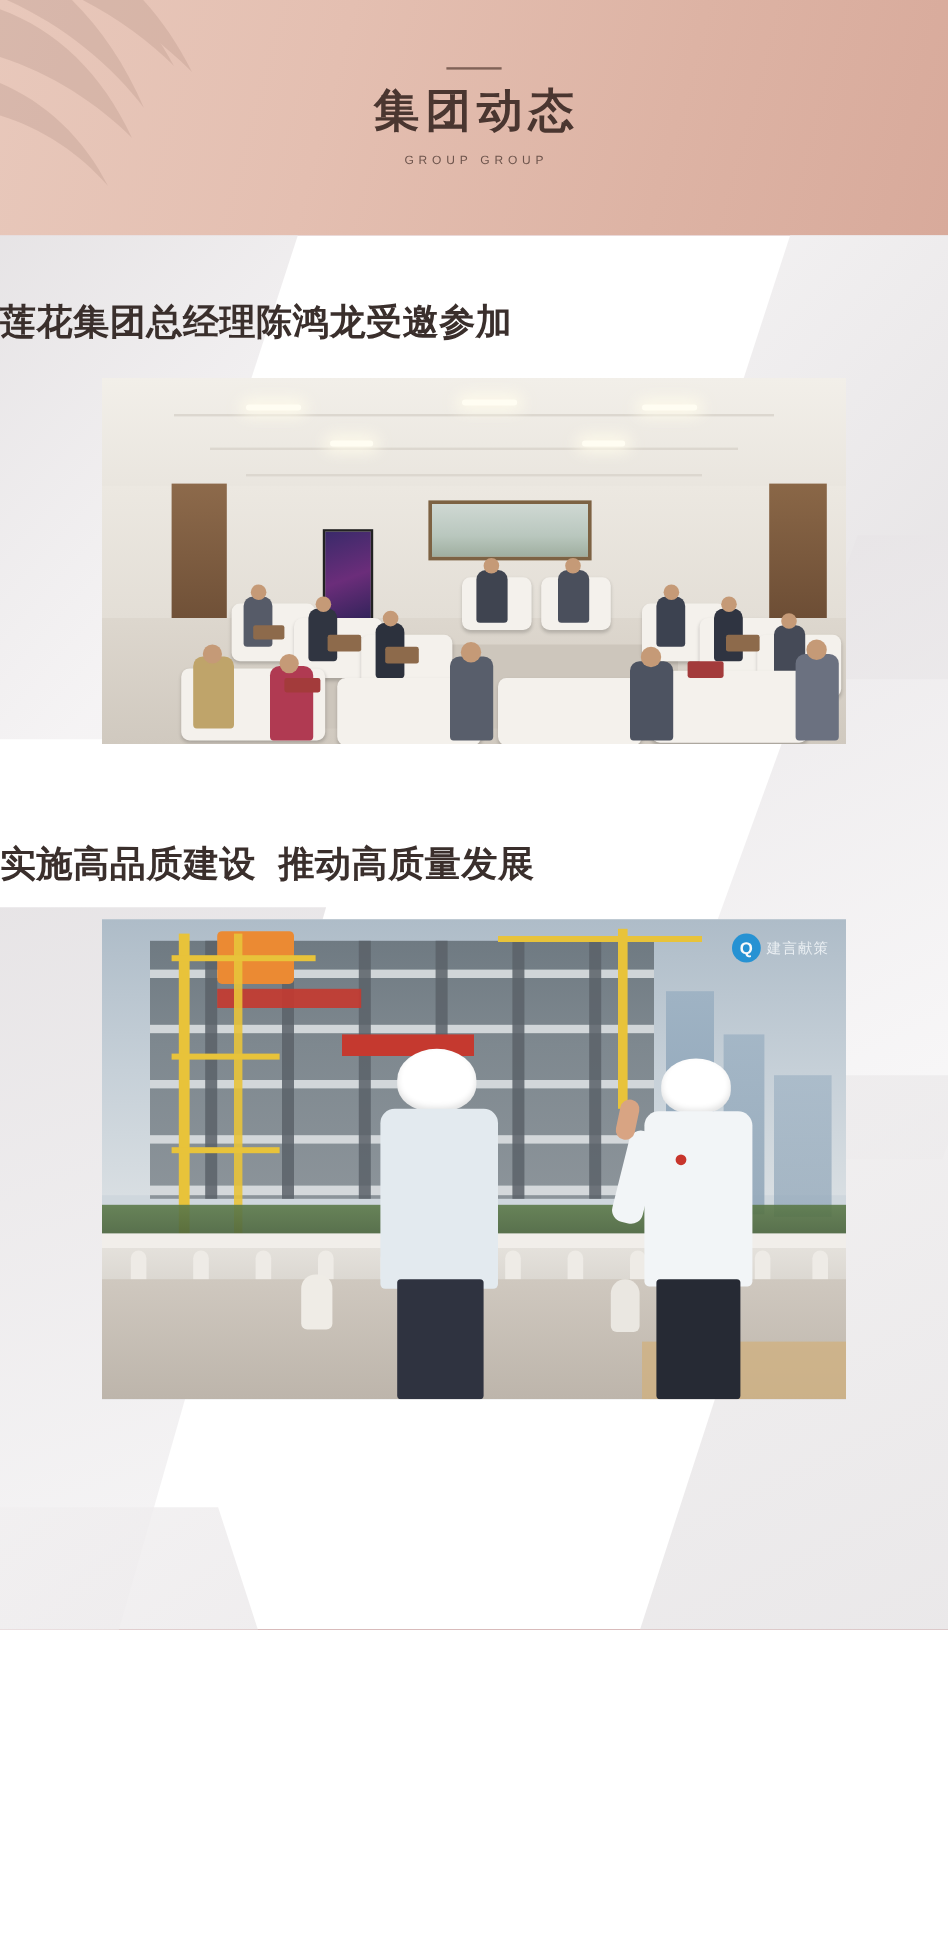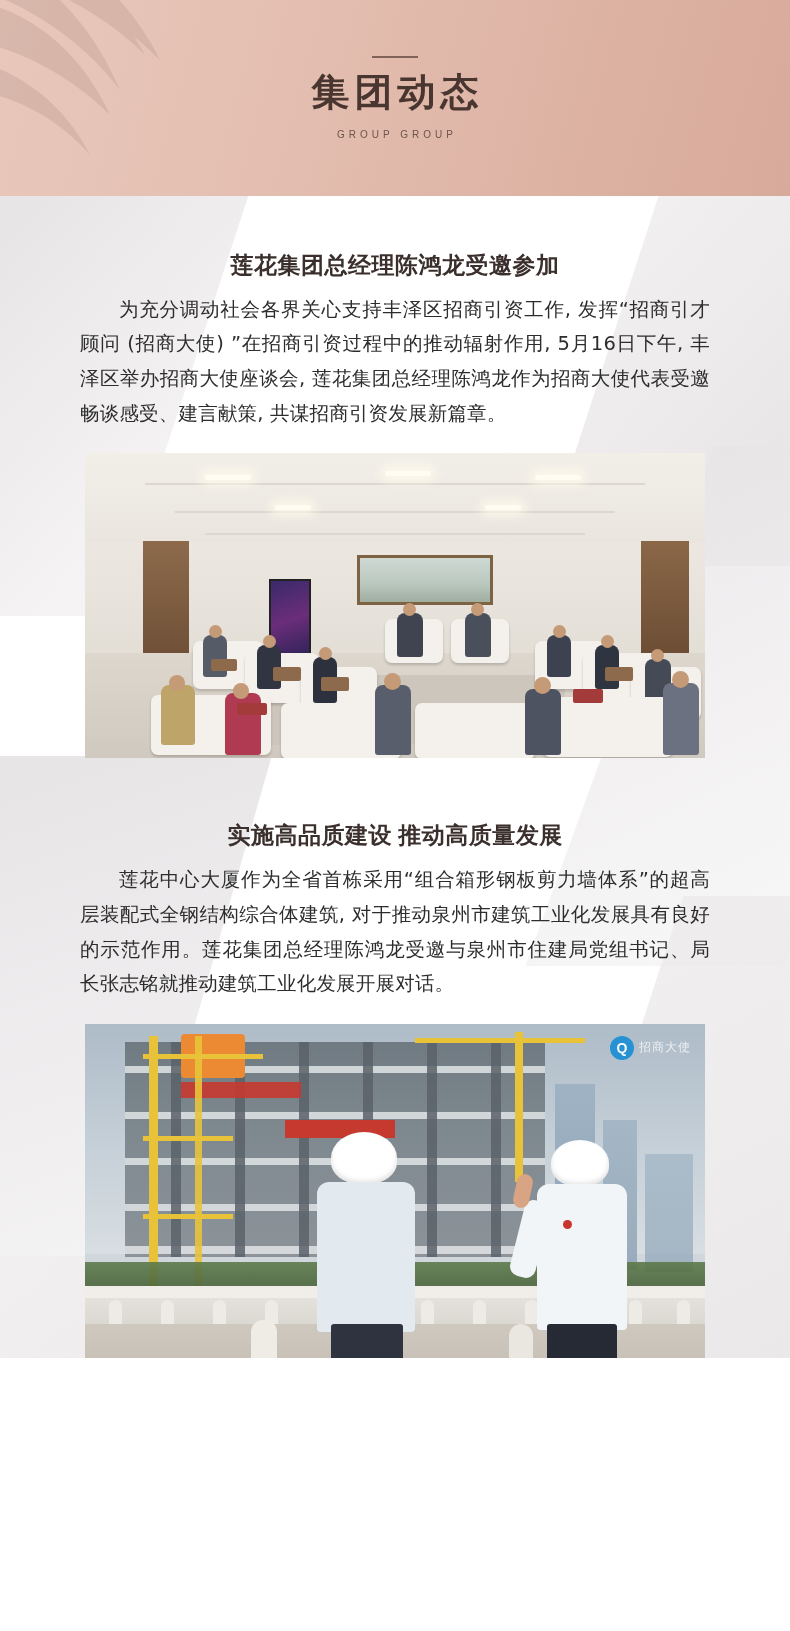--- a/index.html
+++ b/index.html
@@ -128,25 +128,24 @@
   .content {
     position: relative;
     z-index: 3;
   }
 
   
   .article {
     position: relative;
   }
   .article-title {
-    text-align: center;
-    font-family: Liberation Serif, serif;
+    font-family: Liberation Mono, monospace;
     font-weight: bold;
     color: #3a2f2c;
-    font-size: 23px;
+    font-size: 30px;
     line-height: 1.42;
     letter-spacing: 0.5px;
   }
   .article-title .ln {
     display: block;
   }
   .article-body {
     margin: 10px auto 0;
     width: 630px;
     font-family: "DejaVu Sans", "Liberation Sans", sans-serif;
@@ -314,21 +313,20 @@
     <div class="bg-shape bg4"></div>
     <div class="bg-shape bg5"></div>
     <div class="bg-shape bg6"></div>
 
     <div class="content">
 
       <div class="article" style="padding-top:54px;">
         <div class="article-title">
           <span class="ln">莲花集团总经理陈鸿龙受邀参加</span>
         </div>
-        <div class="article-body">为充分调动社会各界关心支持丰泽区招商引资工作, 发挥“招商引才顾问 (招商大使) ”在招商引资过程中的推动辐射作用, 5月16日下午, 丰泽区举办招商大使座谈会, 莲花集团总经理陈鸿龙作为招商大使代表受邀畅谈感受、建言献策, 共谋招商引资发展新篇章。</div>
 
         <div class="photo photo1">
           <div class="p1-ceiling"></div>
           <div class="p1-ceilpanel" style="left:60px; top:30px; width:500px;"></div>
           <div class="p1-ceilpanel" style="left:90px; top:58px; width:440px;"></div>
           <div class="p1-ceilpanel" style="left:120px; top:80px; width:380px;"></div>
           <div class="p1-light" style="left:120px; top:22px;"></div>
           <div class="p1-light" style="left:300px; top:18px;"></div>
           <div class="p1-light" style="left:450px; top:22px;"></div>
           <div class="p1-light" style="left:190px; top:52px; width:36px;"></div>
@@ -387,25 +385,24 @@
 
           <div class="table-sm" style="left:188px; top:214px; width:28px; height:14px;"></div>
           <div class="table-sm" style="left:236px; top:224px; width:28px; height:14px;"></div>
           <div class="table-sm" style="left:520px; top:214px; width:28px; height:14px;"></div>
           <div class="table-sm" style="left:126px; top:206px; width:26px; height:12px;"></div>
           <div class="table-sm" style="left:488px; top:236px; width:30px; height:14px; background:#a33b3b;"></div>
           <div class="table-sm" style="left:152px; top:250px; width:30px; height:12px; background:#a33b3b;"></div>
         </div>
       </div>
 
-      <div class="article" style="padding-top:62px;">
+      <div class="article" style="padding-top:82px;">
         <div class="article-title">
           <span class="ln">实施高品质建设 推动高质量发展</span>
         </div>
-        <div class="article-body">莲花中心大厦作为全省首栋采用“组合箱形钢板剪力墙体系”的超高层装配式全钢结构综合体建筑, 对于推动泉州市建筑工业化发展具有良好的示范作用。莲花集团总经理陈鸿龙受邀与泉州市住建局党组书记、局长张志铭就推动建筑工业化发展开展对话。</div>
 
         <div class="photo photo2">
           <div class="p2-sky"></div>
 
           <div class="p2-tower" style="left:470px; top:60px; width:40px; height:185px;"></div>
           <div class="p2-tower" style="left:518px; top:96px; width:34px; height:150px; opacity:0.85;"></div>
           <div class="p2-tower" style="left:560px; top:130px; width:48px; height:118px; opacity:0.7;"></div>
 
           <div class="p2-building"></div>
           <div class="p2-slab" style="left:40px; top:42px; width:420px; height:7px;"></div>
@@ -468,20 +465,20 @@
             <div class="p2-helmet" style="left:466px; top:116px; width:58px; height:46px;"></div>
             <div class="p2-body" style="left:452px; top:160px; width:90px; height:146px; background:#f2f5f7;"></div>
             <div style="position:absolute; left:432px; top:176px; width:26px; height:78px; background:#f2f5f7; border-radius:10px; transform:rotate(14deg);"></div>
             <div style="position:absolute; left:430px; top:150px; width:16px; height:34px; background:#d8a483; border-radius:8px; transform:rotate(12deg);"></div>
             <div class="p2-legs" style="left:462px; top:300px; width:70px; height:100px; background:#262a34;"></div>
             <div style="position:absolute; left:478px; top:196px; width:9px; height:9px; background:#c8352c; border-radius:50%;"></div>
           </div>
 
           <div class="p2-logo">
             <div class="p2-logo-circle">Q</div>
-            <div class="p2-logo-text">招商大使</div>
+            <div class="p2-logo-text">建言献策</div>
           </div>
         </div>
       </div>
 
     </div>
   </div>
 </div>
 
 </body></html>

